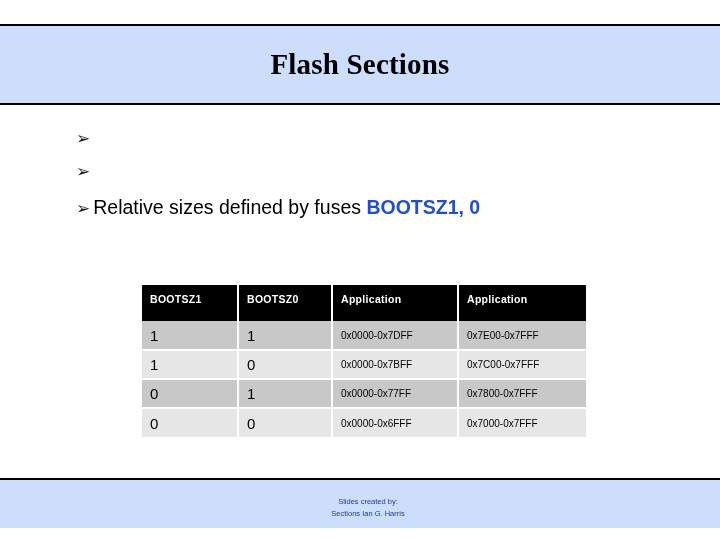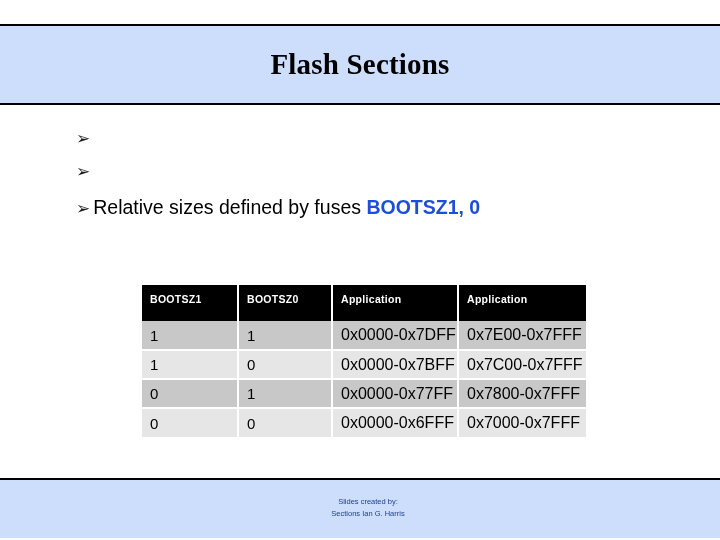--- a/index.html
+++ b/index.html
@@ -115,31 +115,31 @@
   #flash-table tbody tr:last-child td { border-bottom: none; }
 
   #flash-table tbody tr.shade td { background: #c8c8c8; }
   #flash-table tbody tr.light td { background: #e6e6e6; }
 
   .cell-bit {
     font-size: 15px;
     font-weight: normal;
   }
   .cell-range {
-    font-size: 16px;
+    font-size: 10px;
     font-weight: normal;
   }
 
   
   #slide-footer {
     position: absolute;
     left: 0;
     top: 478px;
     width: 720px;
-    height: 60px;
+    height: 50px;
     background: #cddefc;
     border-top: 2px solid #000000;
     box-sizing: border-box;
     display: flex;
     flex-direction: column;
     align-items: center;
     justify-content: flex-start;
     padding-top: 16px;
     padding-left: 16px;
   }

